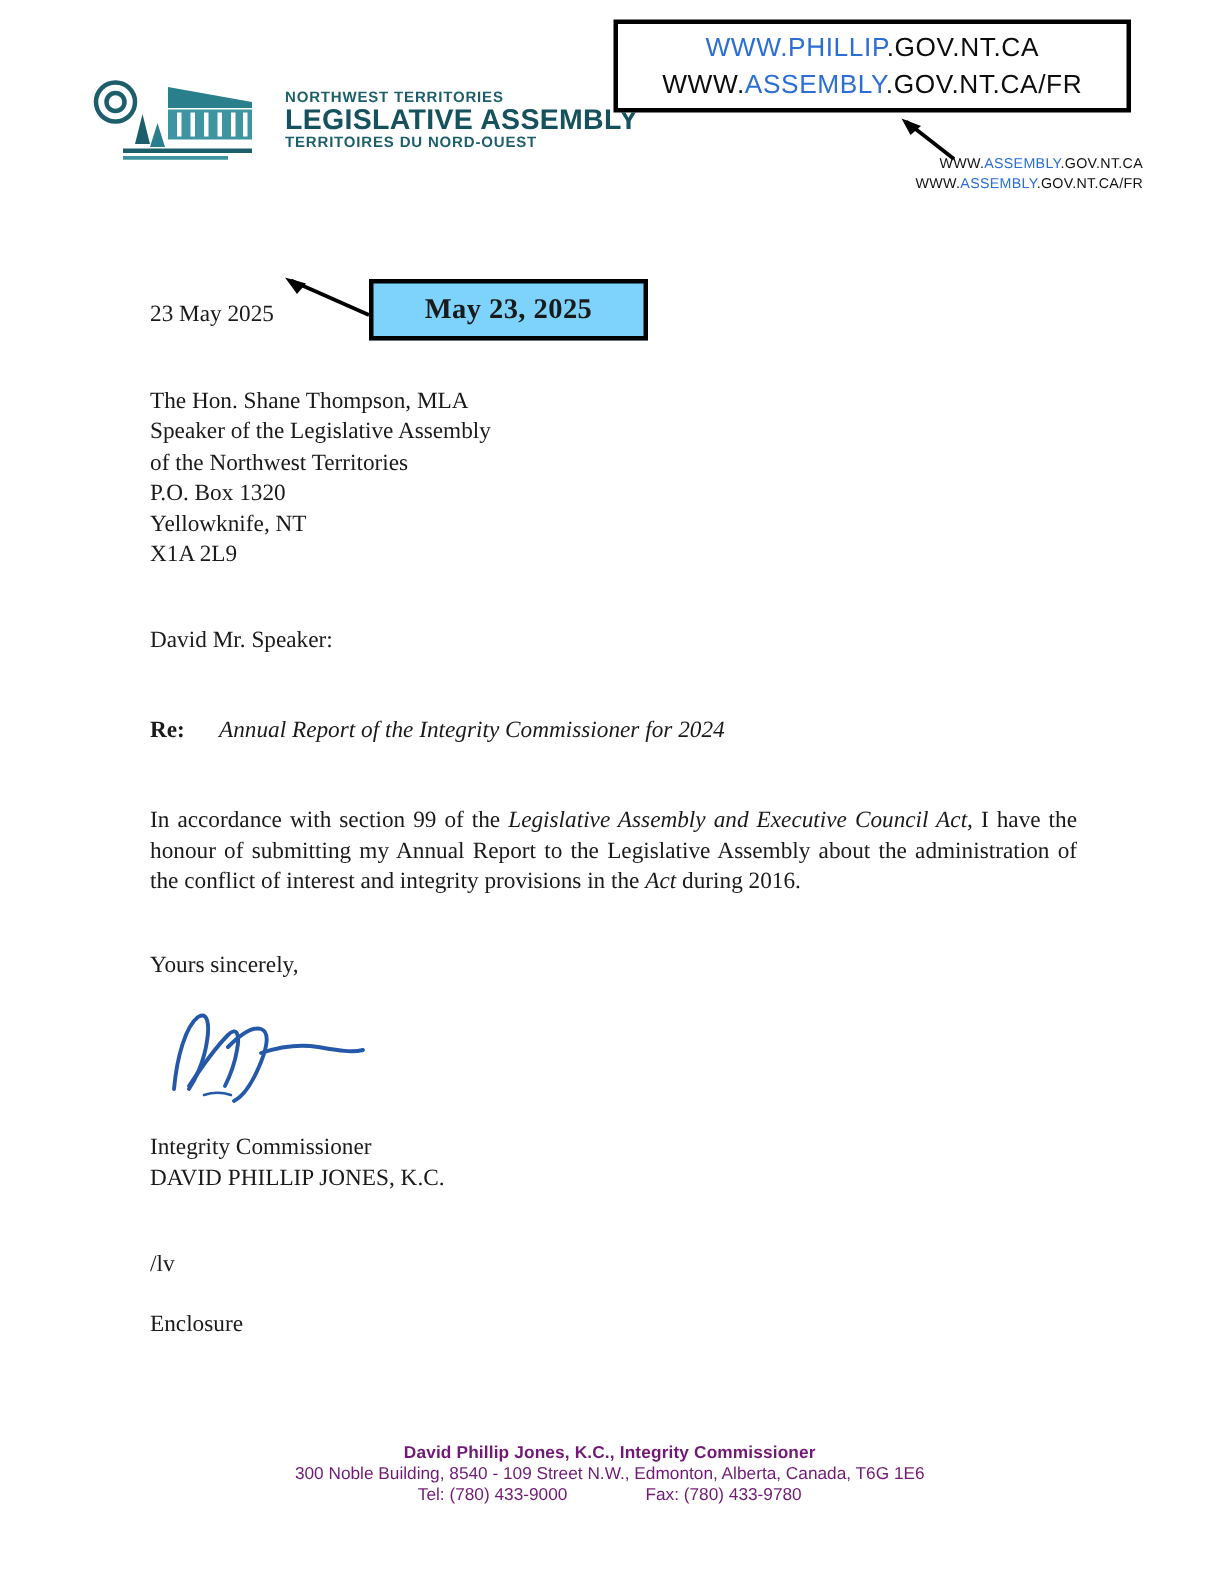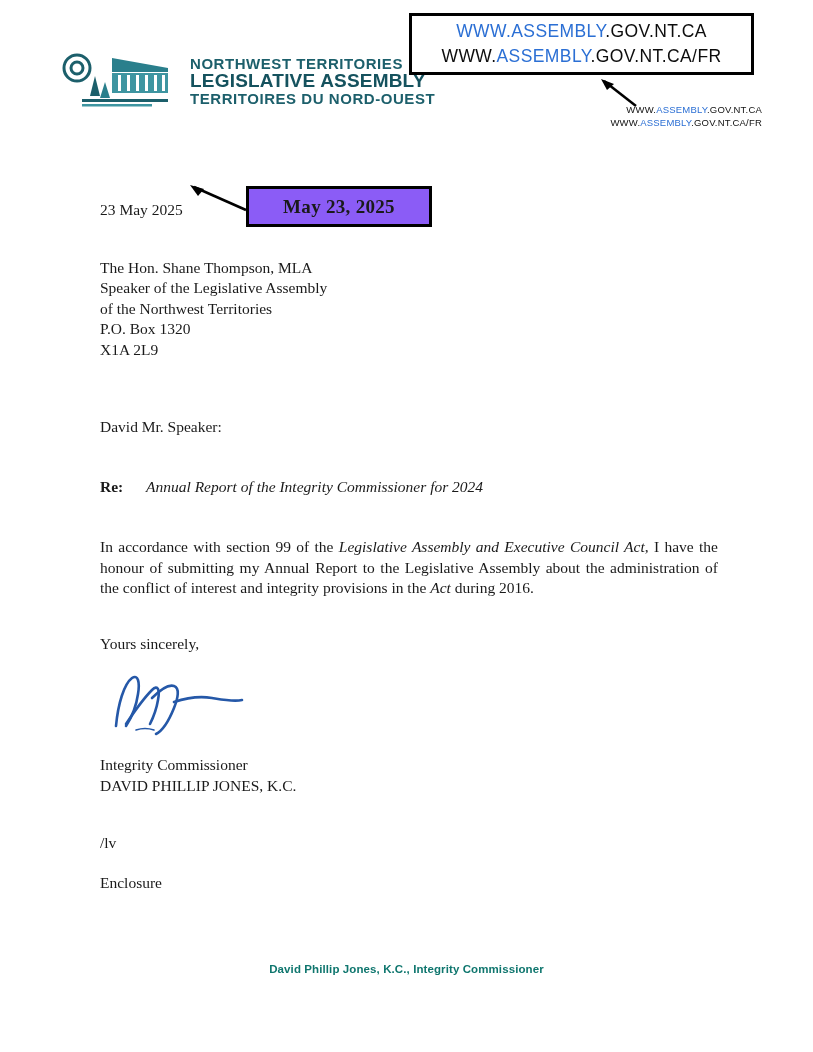--- a/index.html
+++ b/index.html
@@ -30,21 +30,21 @@
     height: 58px;
     position: relative;
     flex: none;
   }
   .logo-text {
     font-family: "Liberation Sans", sans-serif;
     color: #1c5f6b;
     line-height: 1.02;
   }
   .logo-text .small {
-    font-size: 15px;
+    font-size: 10px;
     letter-spacing: 0.55px;
     font-weight: 700;
     color: #1c5f6b;
   }
   .logo-text .big {
     font-size: 19px;
     font-weight: 700;
     letter-spacing: 0.2px;
     color: #15525e;
   }
@@ -108,21 +108,21 @@
     position: absolute;
     left: 246px;
     top: 186px;
     width: 186px;
     height: 41px;
     border: 3px solid #000;
     box-sizing: border-box;
     display: flex;
     align-items: center;
     justify-content: center;
-    background: #8b5cf6;
+    background: #7dd3fc;
     font-family: "Liberation Serif", serif;
     font-weight: bold;
     font-size: 19px;
     letter-spacing: 0.3px;
   }
   .date-arrow {
     position: absolute;
     left: 186px;
     top: 182px;
     width: 62px;
@@ -206,21 +206,21 @@
   }
 
   
   .footer {
     position: absolute;
     left: 0;
     top: 963px;
     width: 813px;
     text-align: center;
     font-family: "Liberation Sans", sans-serif;
-    color: #0f766e;
+    color: #701a75;
   }
   .footer .f-name {
     font-size: 11.5px;
     font-weight: bold;
     letter-spacing: 0.1px;
   }
   .footer .f-addr {
     font-size: 11.5px;
     margin-top: 2px;
   }
@@ -262,21 +262,21 @@
   </div>
   <div class="logo-text">
     <div class="small">NORTHWEST TERRITORIES</div>
     <div class="big">LEGISLATIVE ASSEMBLY</div>
     <div class="small">TERRITOIRES DU NORD-OUEST</div>
   </div>
 </div>
 
 <div class="callout-web">
   <div>
-    <span class="hl">WWW.ASSEMBLY</span><span>.GOV.NT.CA</span>
+    <span class="hl">WWW.PHILLIP</span><span>.GOV.NT.CA</span>
   </div>
   <div>
     <span>WWW.</span><span class="hl">ASSEMBLY</span><span>.GOV.NT.CA/FR</span>
   </div>
 </div>
 
 <div class="callout-arrow">
   <svg width="40" height="30" viewBox="0 0 40 30" xmlns="http://www.w3.org/2000/svg">
     <path d="M38 28 L6 3" stroke="#000" stroke-width="2.5" fill="none"></path>
     <path d="M3 1 L16 6 L9 12 Z" fill="#000"></path>
@@ -301,20 +301,21 @@
   </svg>
 </div>
 
 <div class="callout-date">May 23, 2025</div>
 
 <div class="addressee">
   <div>The Hon. Shane Thompson, MLA</div>
   <div>Speaker of the Legislative Assembly</div>
   <div>of the Northwest Territories</div>
   <div>P.O. Box 1320</div>
+  <div>Yellowknife, NT</div>
   <div>X1A 2L9</div>
 </div>
 
 <div class="salutation">David Mr. Speaker:</div>
 
 <div class="re-line">
   <span class="re-label">Re:</span>
   <span class="re-subject">Annual Report of the Integrity Commissioner for 2024</span>
 </div>
 
@@ -339,13 +340,17 @@
 <div class="signer">
   <div>Integrity Commissioner</div>
   <div>DAVID PHILLIP JONES, K.C.</div>
 </div>
 
 <div class="initials">/lv</div>
 <div class="enclosure">Enclosure</div>
 
 <div class="footer">
   <div class="f-name">David Phillip Jones, K.C., Integrity Commissioner</div>
+  <div class="f-addr">300 Noble Building, 8540 - 109 Street N.W., Edmonton, Alberta, Canada, T6G 1E6</div>
+  <div class="f-phone">
+    <span>Tel:  (780) 433-9000</span><span class="gap"></span><span>Fax:  (780) 433-9780</span>
+  </div>
 </div>
 
 </body></html>

